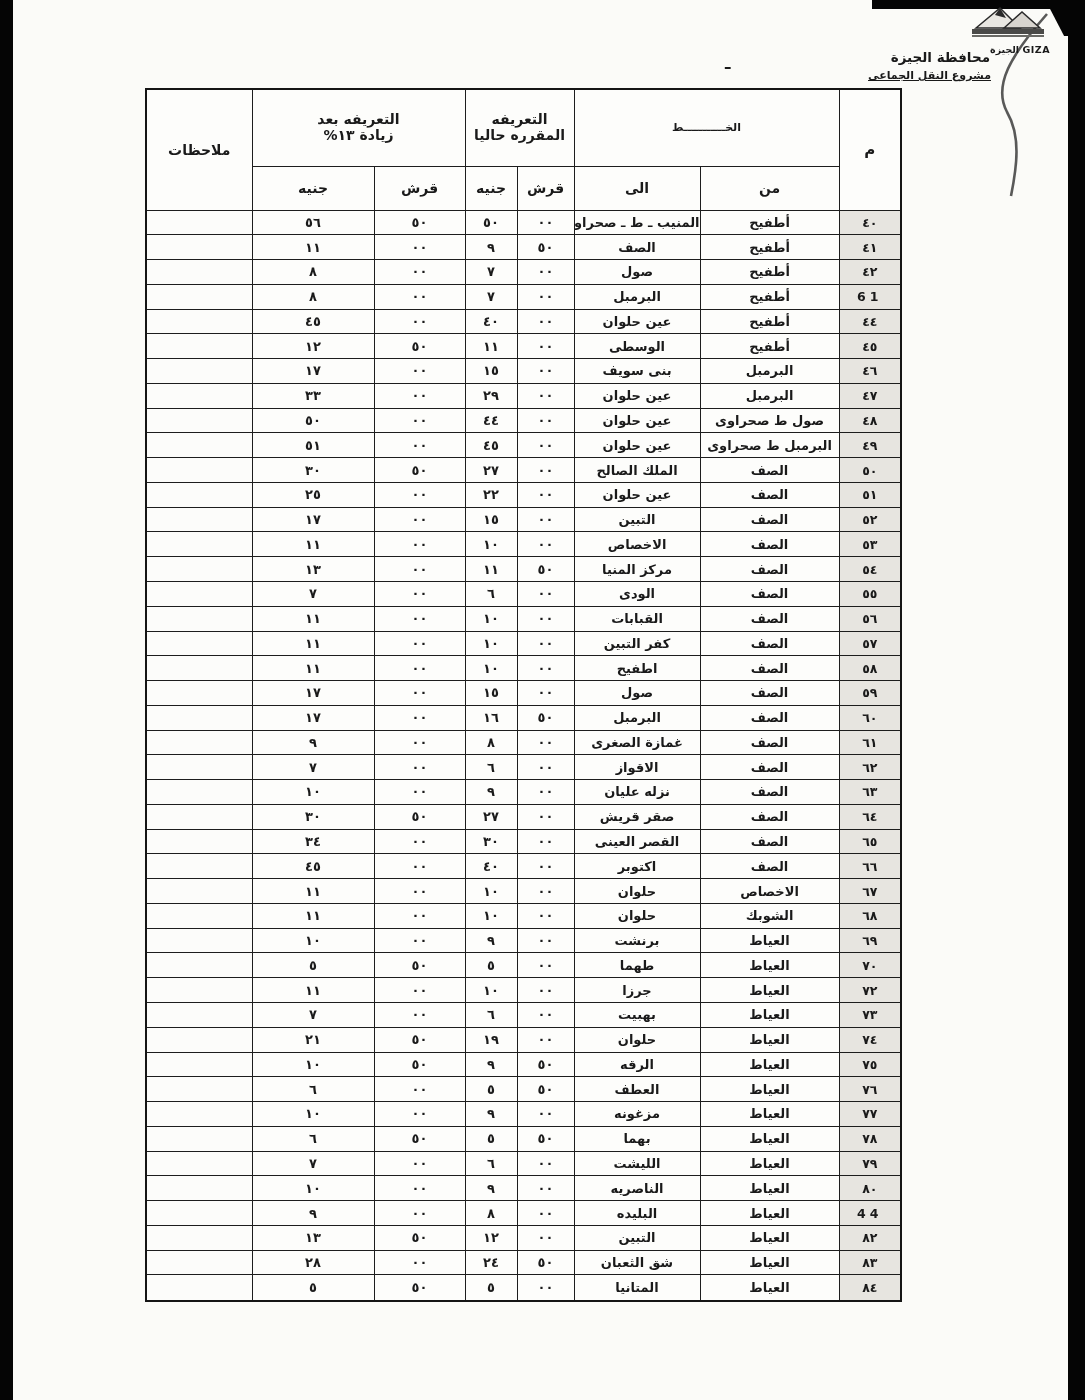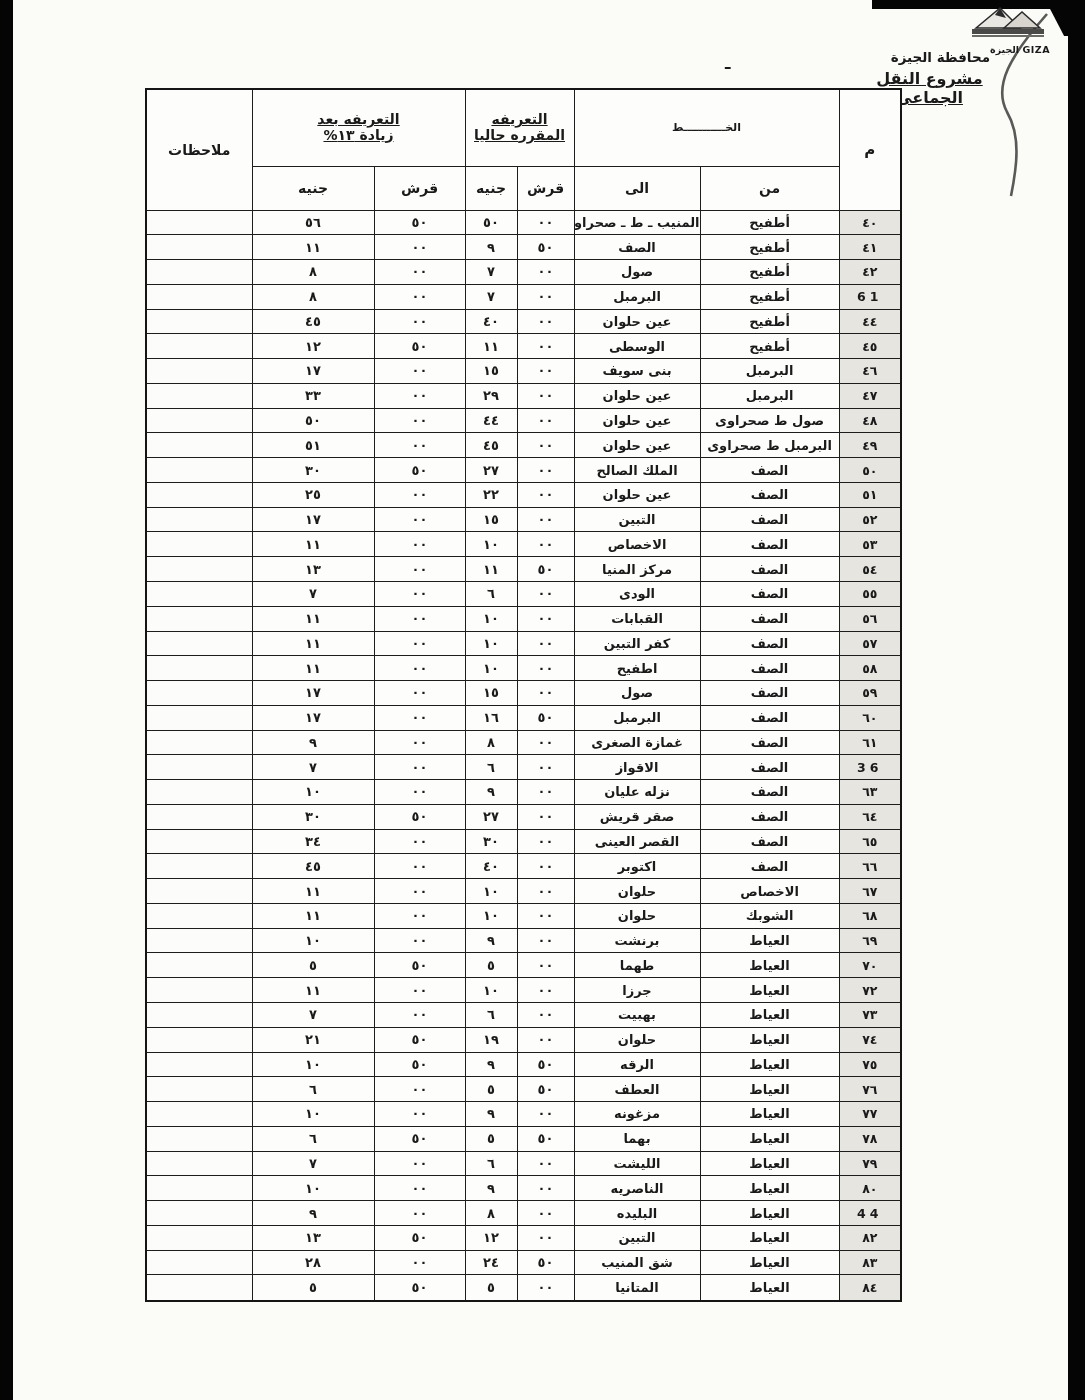--- a/index.html
+++ b/index.html
@@ -15,21 +15,21 @@
   .bar-right{position:absolute;left:1068px;top:0;width:17px;height:1400px;background:#050505;}
   .strip-top{position:absolute;left:872px;top:0;width:213px;height:9px;background:#050505;}
   .corner-blob{position:absolute;left:1030px;top:0;width:55px;height:36px;background:#050505;
     clip-path:polygon(28% 0,100% 0,100% 100%,62% 100%);}
   .hair-svg{position:absolute;left:955px;top:8px;}
   .logo-wrap{position:absolute;top:2px;right:35px;width:92px;text-align:right;}
   .logo-caption{font-size:9.5px;font-weight:bold;letter-spacing:.5px;margin-top:-2px;}
   .org-line1{position:absolute;top:49px;right:95px;width:120px;text-align:right;
     font-size:13.5px;font-weight:bold;}
   .org-line2{position:absolute;top:69px;right:88px;width:135px;text-align:center;
-    font-size:16px;font-weight:bold;text-decoration:underline;}
+    font-size:11px;font-weight:bold;text-decoration:underline;}
   .stray-dash{position:absolute;top:58px;left:724px;font-size:15px;font-weight:bold;}
   
   table.fare{
     position:absolute;left:145px;top:88px;
     width:755px;height:1214px;
     border-collapse:collapse;table-layout:fixed;
     direction:rtl;
     background:#fdfdfb;
   }
   table.fare th,table.fare td{
@@ -38,21 +38,21 @@
     text-align:center;vertical-align:middle;
     font-weight:bold;
     overflow:hidden;white-space:nowrap;
   }
   table.fare{border:2.5px solid #151515;}
   tr.hdr1{height:77px;}
   tr.hdr2{height:44px;}
   th{font-size:14px;}
   th.h-m{vertical-align:bottom;padding-bottom:20px;font-size:15px;}
   th.h-line{font-size:11px;letter-spacing:1px;}
-  .two-line div{line-height:1.1;text-decoration:underline;}
+  .two-line div{line-height:1.1;}
   .two-line .l2{margin-top:0;}
   td.c-no{background:#e7e5e0;font-size:12.5px;letter-spacing:4px;}
   td.c-from,td.c-to{font-size:13px;}
   td.num{font-size:13px;letter-spacing:2px;}
   td.c-notes{background:#fcfcfa;}
 </style>
 </head>
 <body>
 
 <div class="bar-left"></div>
@@ -326,21 +326,21 @@
     <td class="c-no">٦١</td>
     <td class="c-from">الصف</td>
     <td class="c-to">غمازة الصغرى</td>
     <td class="num">٠٠</td>
     <td class="num">٨</td>
     <td class="num">٠٠</td>
     <td class="num">٩</td>
     <td class="c-notes"></td>
   </tr>
       <tr>
-    <td class="c-no">36</td>
+    <td class="c-no">٦٢</td>
     <td class="c-from">الصف</td>
     <td class="c-to">الاقواز</td>
     <td class="num">٠٠</td>
     <td class="num">٦</td>
     <td class="num">٠٠</td>
     <td class="num">٧</td>
     <td class="c-notes"></td>
   </tr>
       <tr>
     <td class="c-no">٦٣</td>
@@ -528,21 +528,21 @@
     <td class="c-to">التبين</td>
     <td class="num">٠٠</td>
     <td class="num">١٢</td>
     <td class="num">٥٠</td>
     <td class="num">١٣</td>
     <td class="c-notes"></td>
   </tr>
       <tr>
     <td class="c-no">٨٣</td>
     <td class="c-from">العياط</td>
-    <td class="c-to">شق المنيب</td>
+    <td class="c-to">شق الثعبان</td>
     <td class="num">٥٠</td>
     <td class="num">٢٤</td>
     <td class="num">٠٠</td>
     <td class="num">٢٨</td>
     <td class="c-notes"></td>
   </tr>
       <tr>
     <td class="c-no">٨٤</td>
     <td class="c-from">العياط</td>
     <td class="c-to">المتانيا</td>

